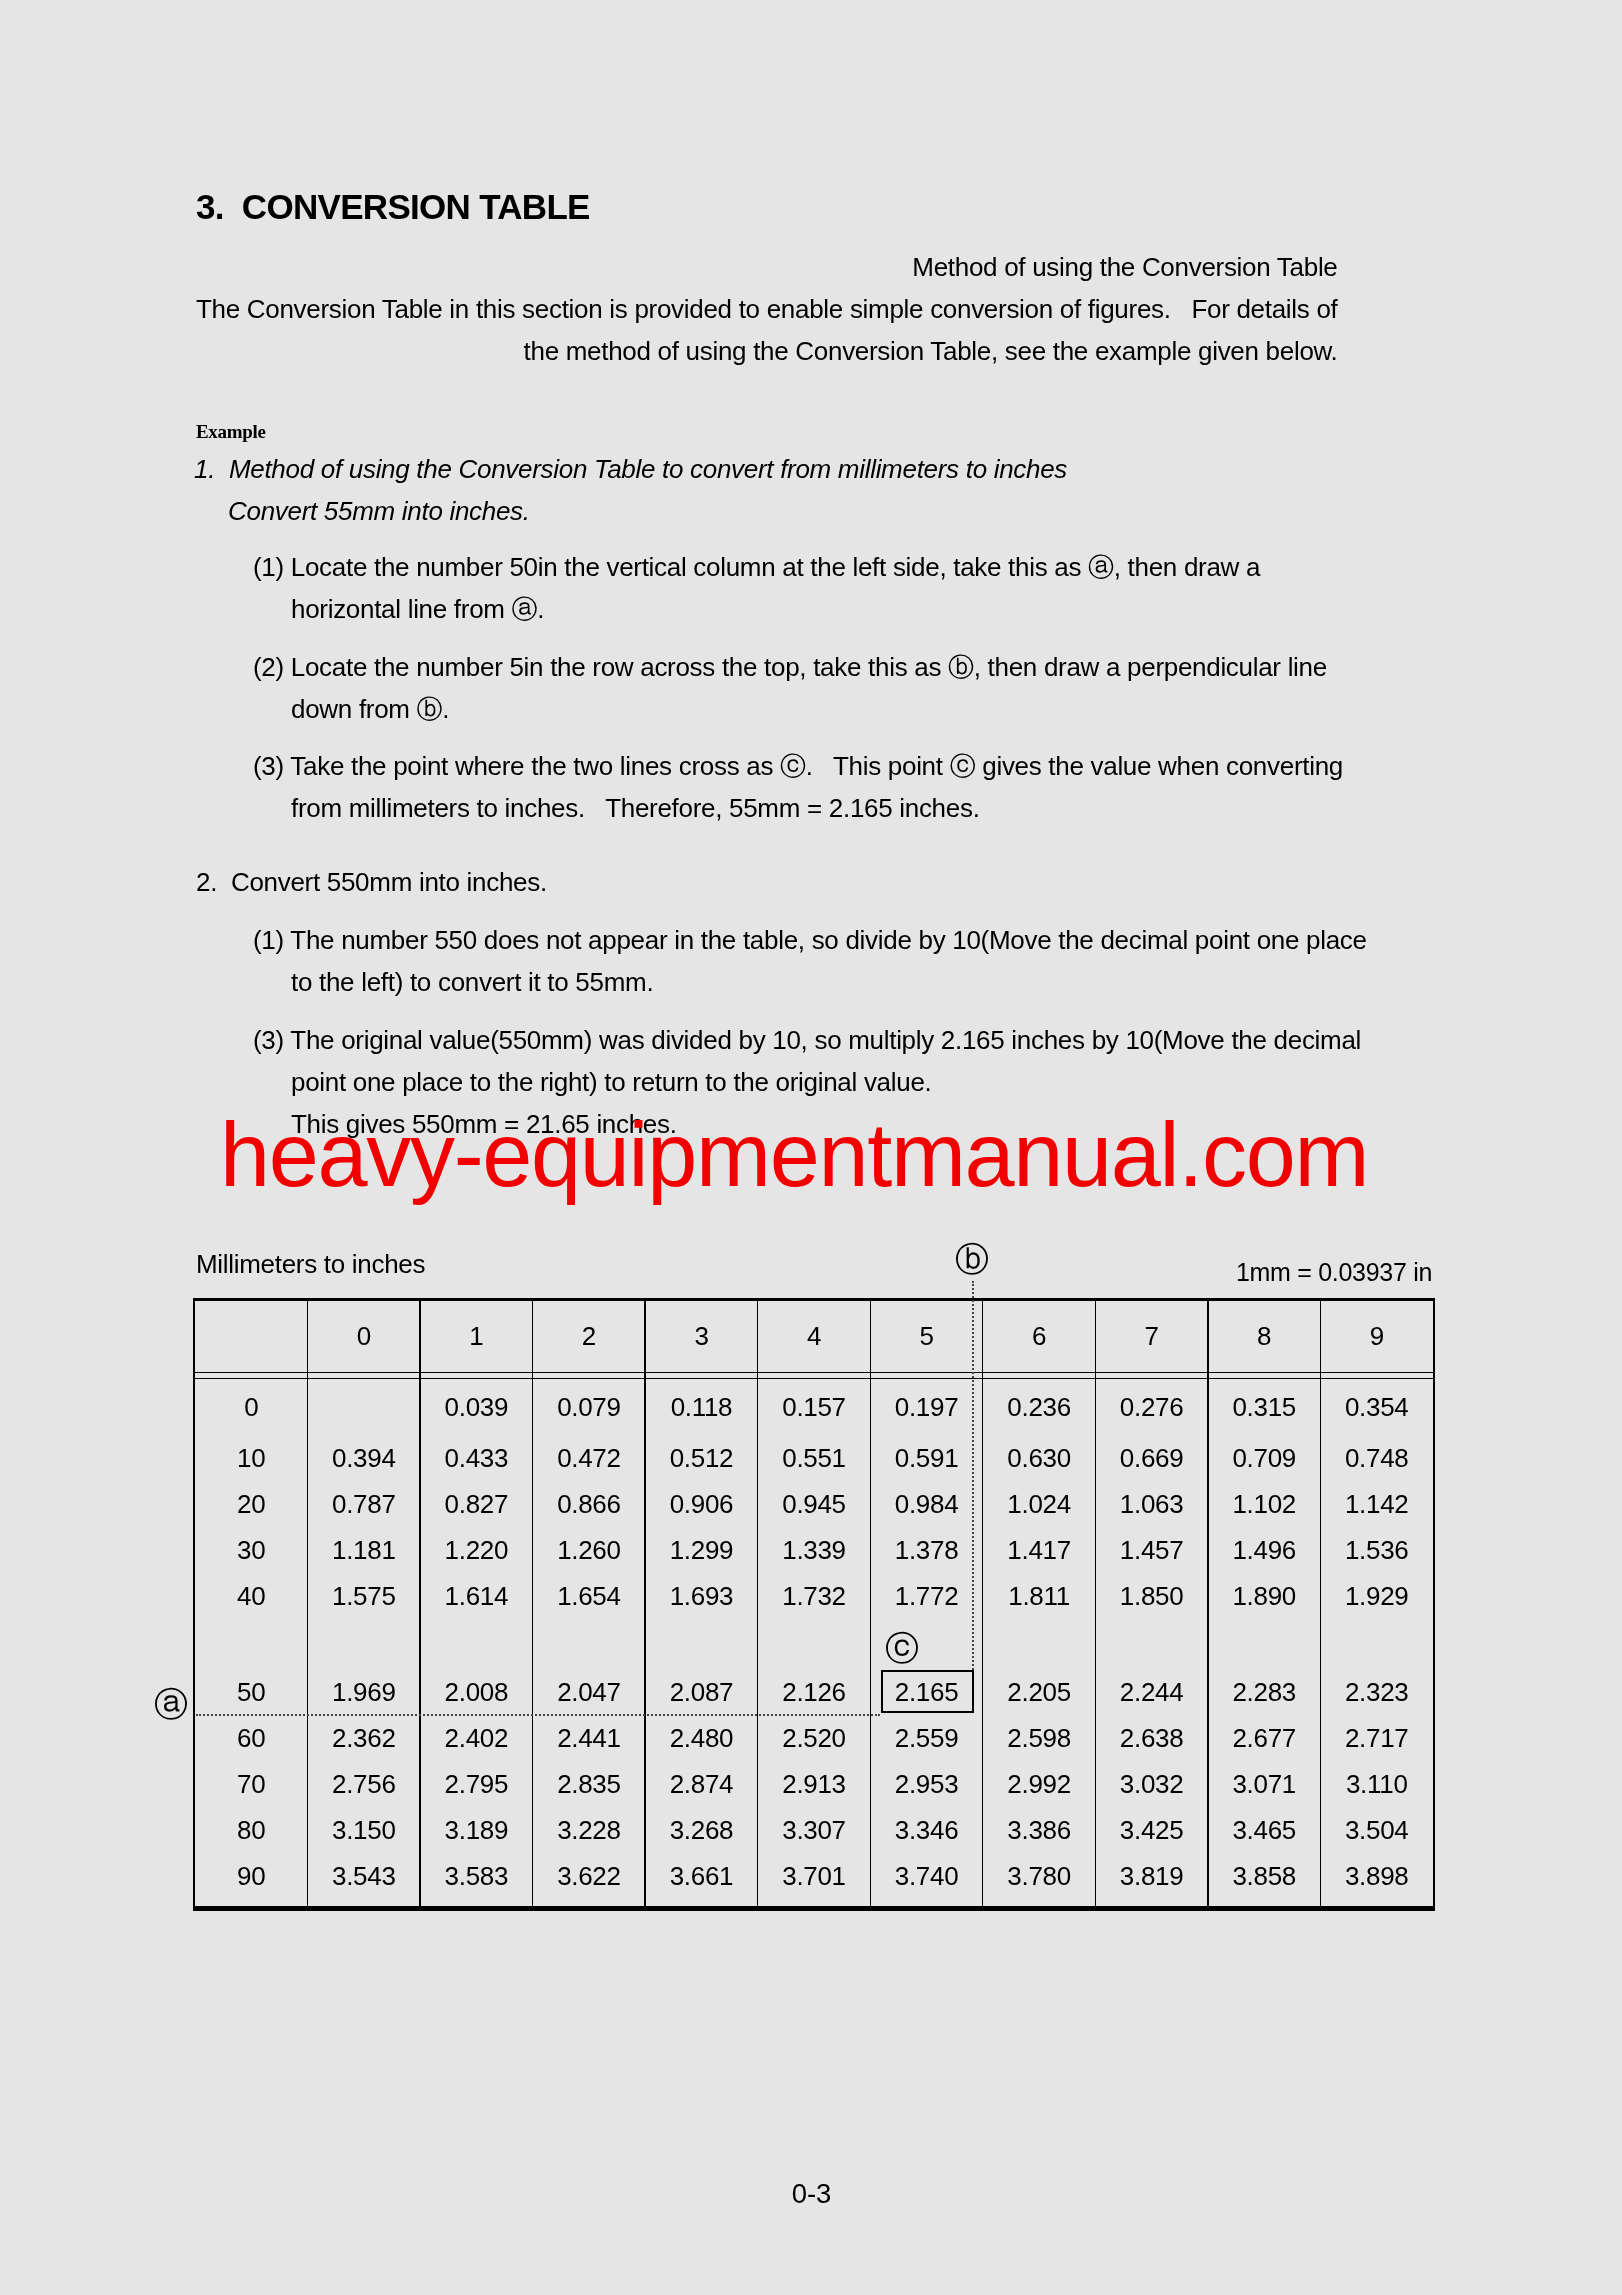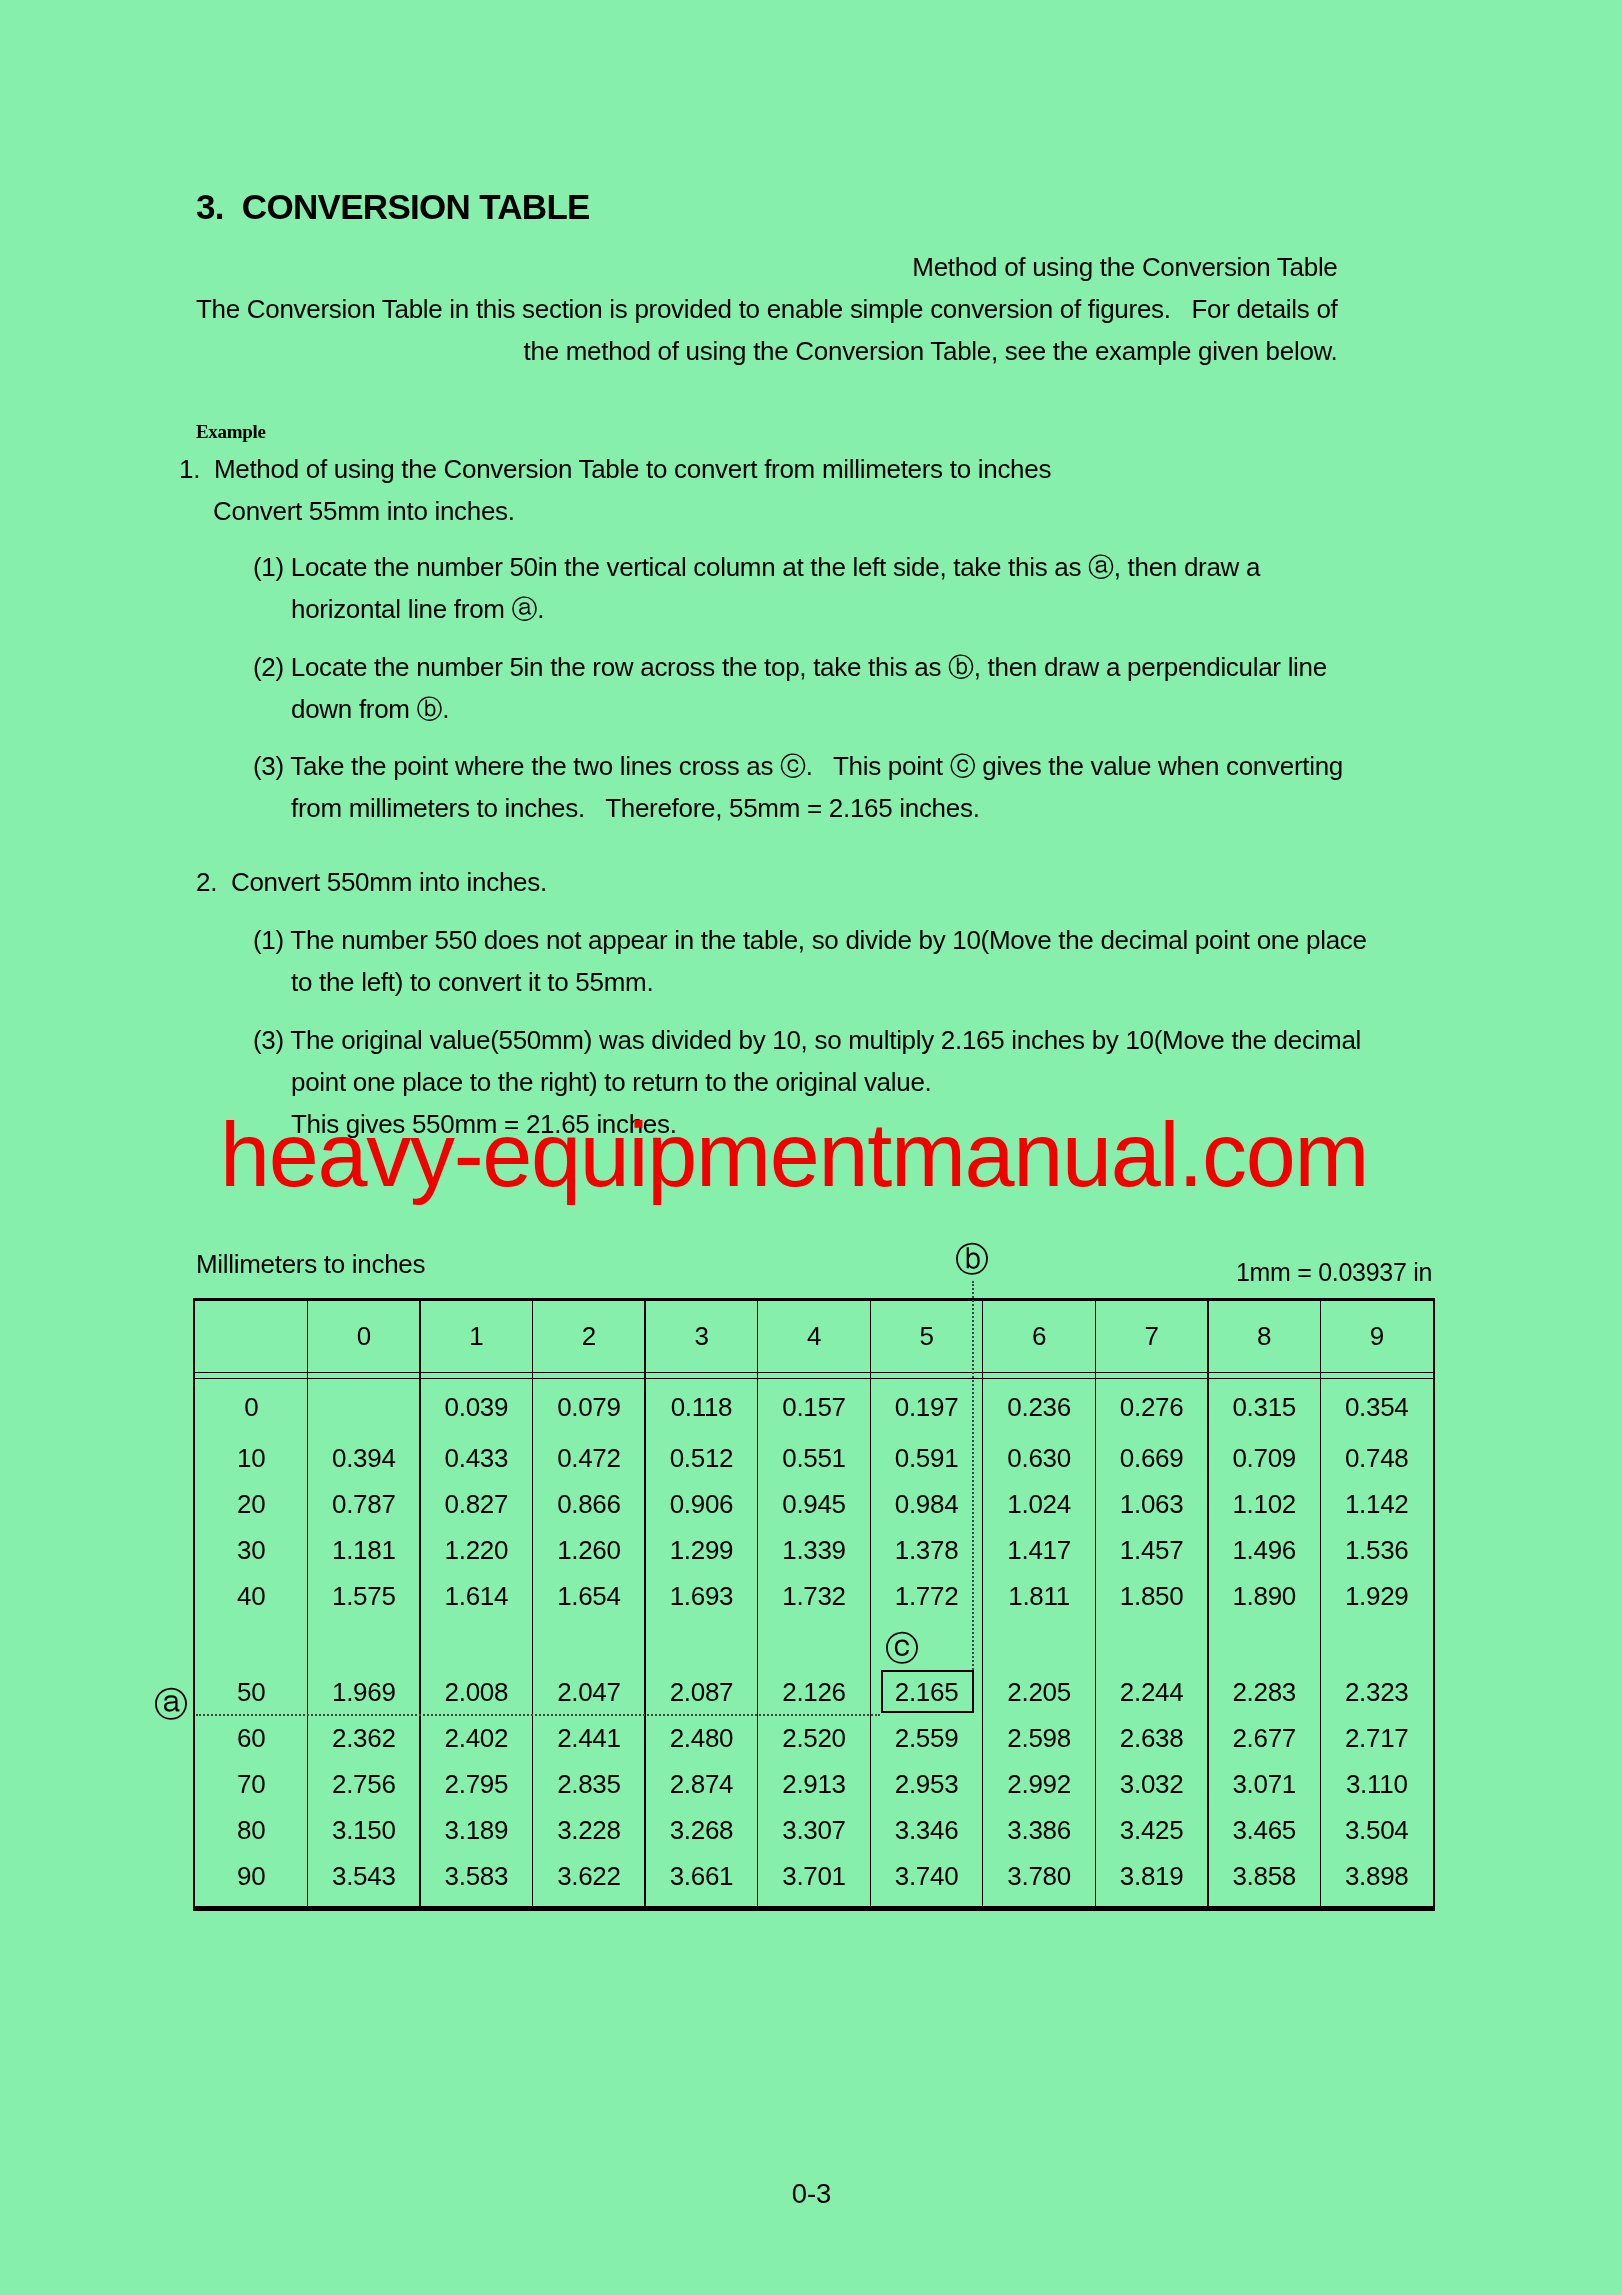--- a/index.html
+++ b/index.html
@@ -1,16 +1,16 @@
 <!DOCTYPE html>
 <html style="font-size:10.5px"><head>
 <meta charset="utf-8">
 <style>
   html,body{margin:0;padding:0;background:#888;}
-  .page{position:relative;width:1623px;height:2295px;background:#86efac;color:#000;
+  .page{position:relative;width:1623px;height:2295px;background:#e5e5e5;color:#000;
         font-family:"Liberation Sans","DejaVu Sans",sans-serif;overflow:hidden;margin:0 auto;}
   .abs{position:absolute;}
   .txt{font-size:26px;line-height:42px;letter-spacing:-0.3px;white-space:pre;}
   .bold{font-weight:bold;}
   .title{font-size:35px;line-height:43px;font-weight:bold;letter-spacing:-0.7px;white-space:pre;}
   .hang52{padding-left:34px;text-indent:-34px;}
   .hang58{padding-left:38px;text-indent:-38px;}
   .step{margin-bottom:15.7px;margin-left:17px;}
   .caption{font-size:26px;letter-spacing:-0.3px;}
   .note{font-size:25px;letter-spacing:-0.3px;}
@@ -37,21 +37,21 @@
 <div class="page">
 
   <div class="abs title" style="left:196px;top:185px;">3.  CONVERSION TABLE</div>
 
   <div class="abs txt" style="left:196px;top:246px;text-align:right;">Method of using the Conversion Table
 The Conversion Table in this section is provided to enable simple conversion of figures.   For details of
 the method of using the Conversion Table, see the example given below.</div>
 
   <div class="abs txt bold" style="left:196px;top:411px;font-size:19px;font-family:Liberation Serif, serif;">Example</div>
 
-  <div class="abs txt hang52" style="left:179px;top:448px;">1.  Method of using the Conversion Table to convert from millimeters to inches
+  <div class="abs txt hang52" style="left:194px;top:448px;font-style:italic;">1.  Method of using the Conversion Table to convert from millimeters to inches
 Convert 55mm into inches.</div>
 
   <div class="abs" style="left:236px;top:546px;">
     <div class="txt hang58 step">(1) Locate the number 50in the vertical column at the left side, take this as ⓐ, then draw a
 horizontal line from ⓐ.</div>
     <div class="txt hang58 step">(2) Locate the number 5in the row across the top, take this as ⓑ, then draw a perpendicular line
 down from ⓑ.</div>
     <div class="txt hang58 step">(3) Take the point where the two lines cross as ⓒ.   This point ⓒ gives the value when converting
 from millimeters to inches.   Therefore, 55mm = 2.165 inches.</div>
   </div>

